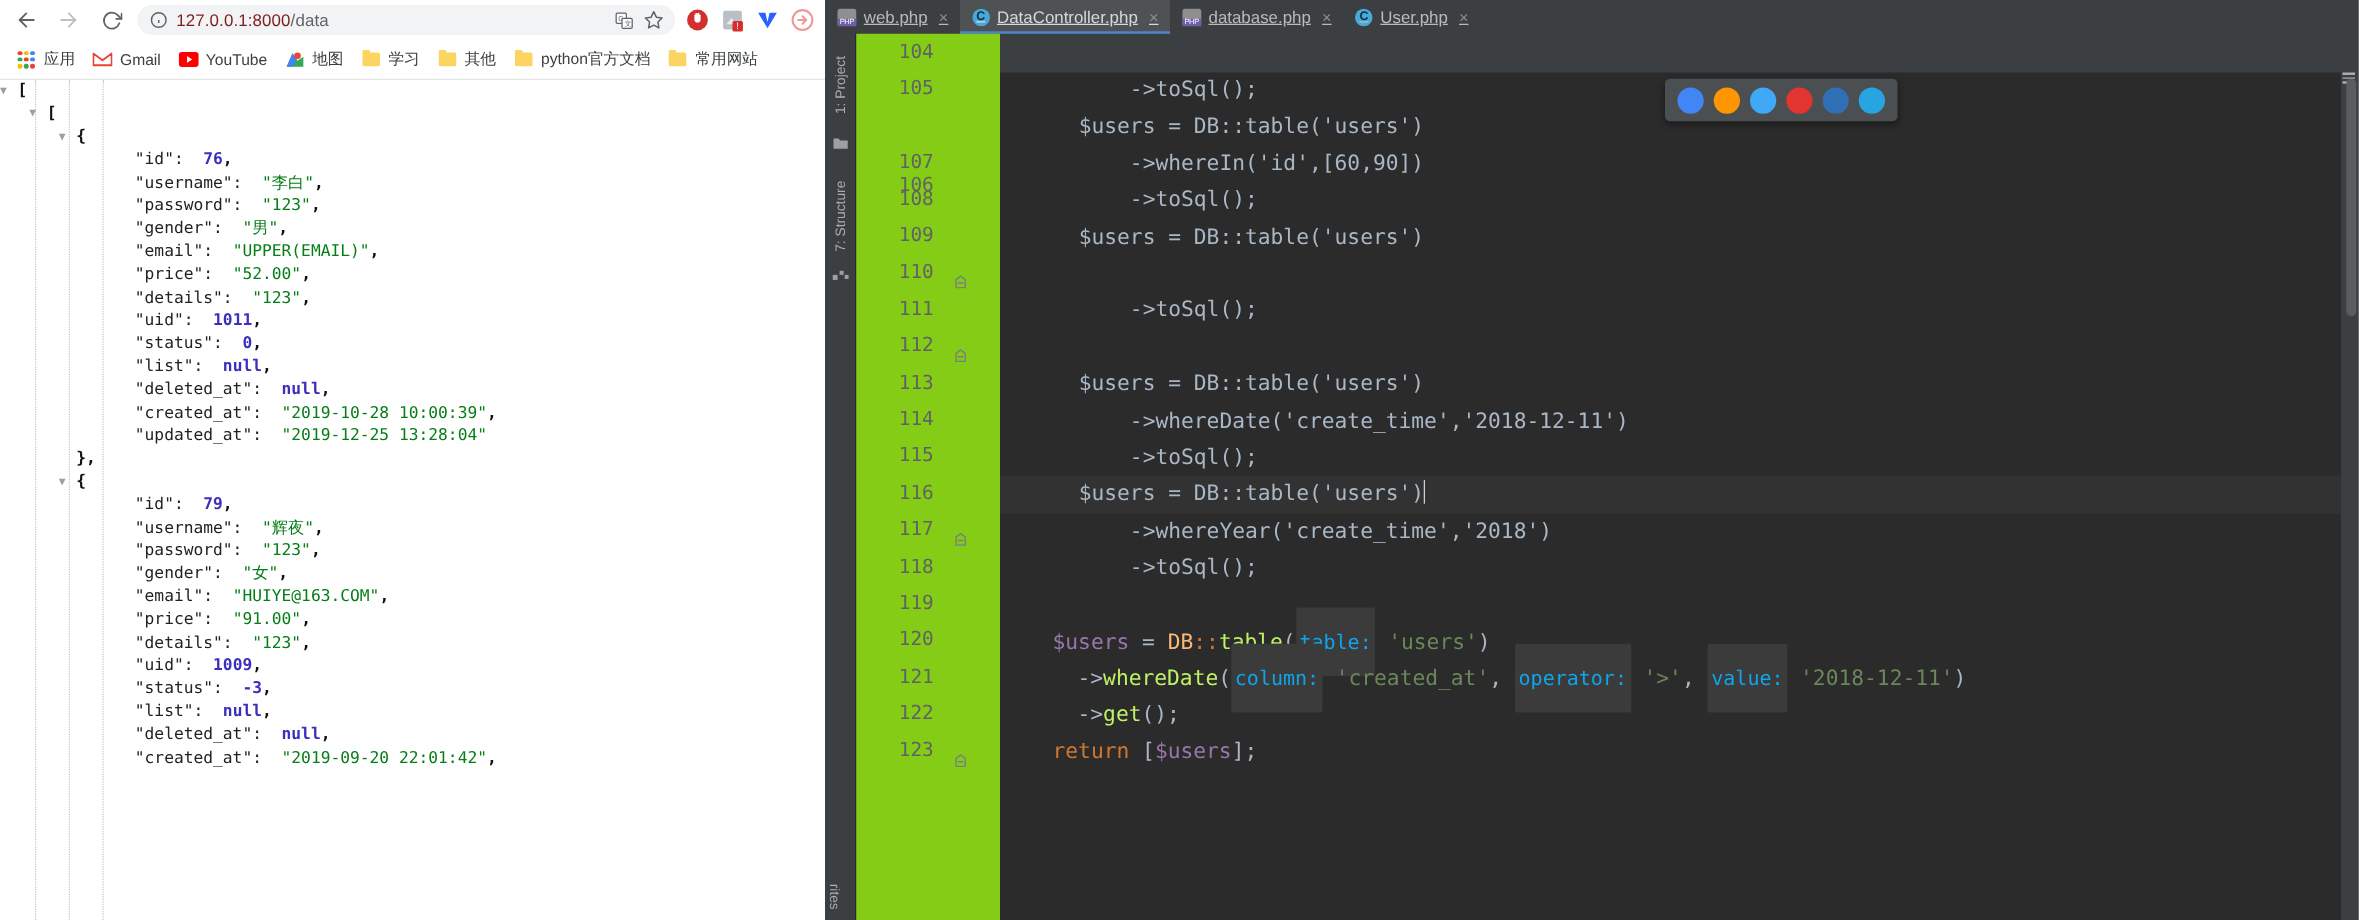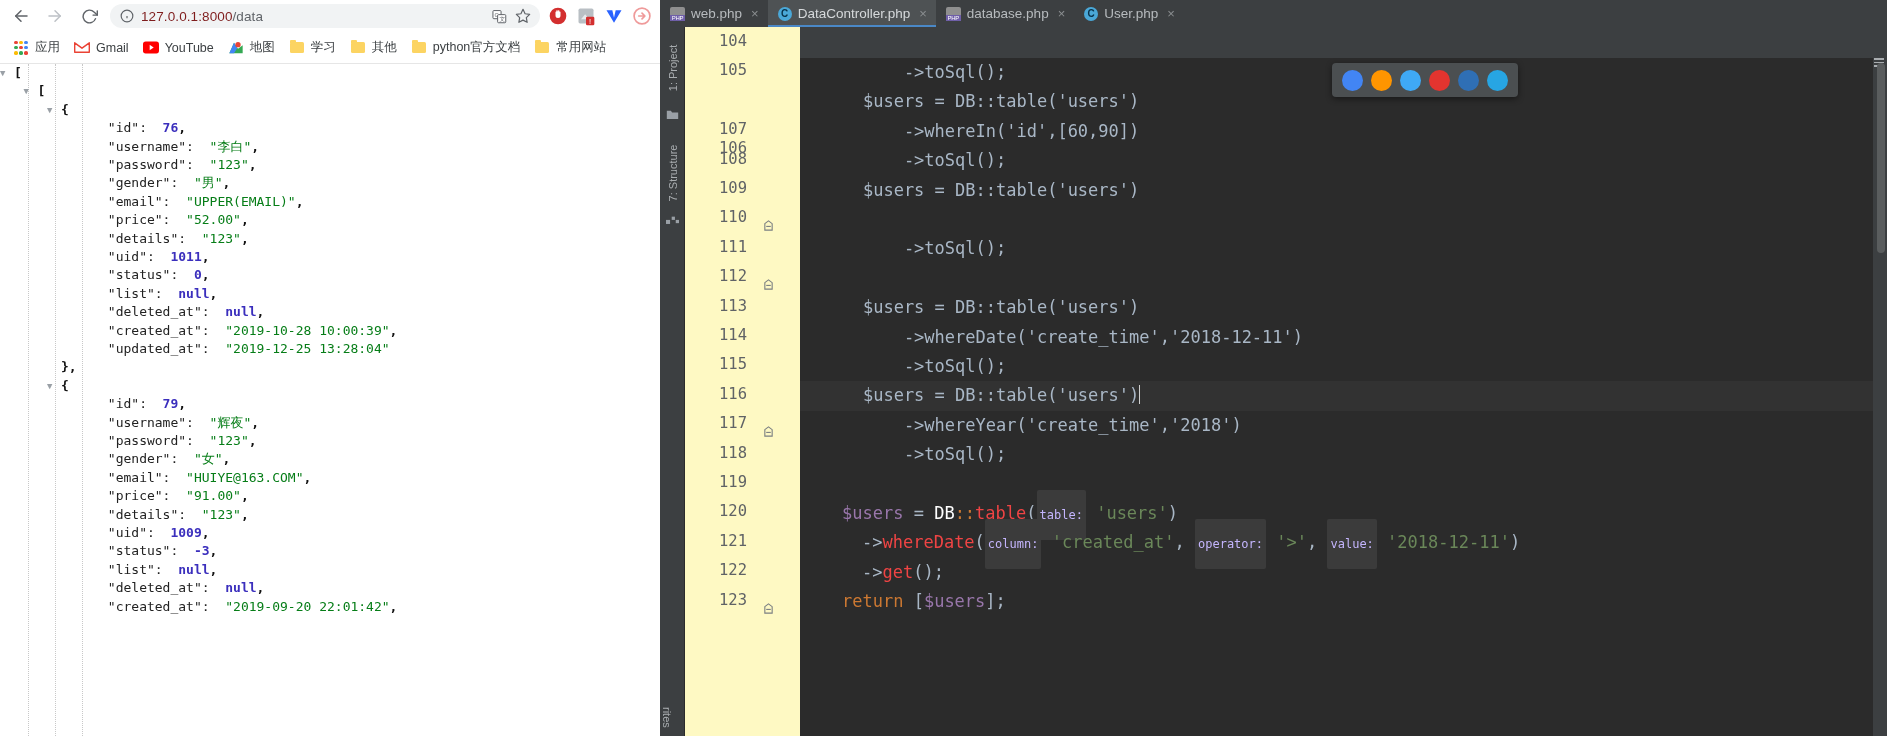--- a/index.html
+++ b/index.html
@@ -75,21 +75,21 @@
 
   
   #ide { position:absolute; left:660px; top:0; width:1227px; height:736px;
          background:#3c3f41; overflow:hidden;
          font-family:"DejaVu Sans Mono","Liberation Mono",monospace; }
 
   #ide-tabs { position:absolute; left:0; top:0; right:0; height:27px;
               background:#3c3f41; display:flex; align-items:stretch; }
   .tab { display:flex; align-items:center; padding:0 9px 0 10px; gap:6px;
          font-size:13.5px; color:#b7bbbe; position:relative;
-         font-family:"Liberation Sans", sans-serif; }
+         font-family:"Liberation Sans", sans-serif;text-decoration:underline; }
   .tab.active { background:#4e5254; color:#d6d9db; }
   .tab.active:after { content:""; position:absolute; left:0; right:0; bottom:0;
                       height:2px; background:#4a88c7; }
   .tab .close { color:#8b8f91; font-size:13px; margin-left:3px; }
   .php-ico { width:15px; height:13px; background:#8f8f8f; border-radius:2px;
              position:relative; flex:0 0 auto; }
   .php-ico:after { content:"PHP"; position:absolute; left:0; right:0; bottom:-1px;
                    font-size:6px; text-align:center; color:#fff;
                    background:#6f5fa8; letter-spacing:-0.3px;
                    font-family:"Liberation Sans",sans-serif; line-height:6px;}
@@ -102,39 +102,39 @@
   #ide-left { position:absolute; left:0; top:27px; width:25px; bottom:0;
               background:#3c3f41; border-right:1px solid #2b2b2b; }
   .vlabel { position:absolute; left:-17px; width:60px; transform:rotate(-90deg);
             transform-origin:center; font-size:11px; color:#a9adb0;
             font-family:"Liberation Sans",sans-serif; white-space:nowrap;
             text-align:center; }
   .vicon { position:absolute; left:6px; width:13px; height:11px; }
 
   
   #gutter { position:absolute; left:25px; top:27px; width:115px; bottom:0;
-            background:#fef9c3; }
+            background:#84cc16; }
   .gline { position:absolute; left:0; width:115px; height:29.4px;
            line-height:29.4px; color:#606366; font-size:15.5px; }
   .gnum  { position:absolute; right:53px; }
   .gfold { position:absolute; right:26px; width:11px; height:11px; top:9px; }
 
   #editor { position:absolute; left:140px; top:27px; right:14px; bottom:0;
             background:#2b2b2b; overflow:hidden;margin-top:31px; }
   .cline { position:absolute; left:0; right:0; height:29.4px; line-height:29.4px;
            white-space:pre; font-size:17px; color:#a9b7c6; }
   .cline.cur { background:#323232; }
   .c-def   { color:#a9b7c6; }
   .c-var   { color:#9876aa; }
-  .c-cls   { color:#ffffff; }
-  .c-meth  { color:#ef4444; }
+  .c-cls   { color:#fdba74; }
+  .c-meth  { color:#bef264; }
   .c-str   { color:#6a8759; }
   .c-kw    { color:#cc7832; }
-  .c-hint  { color:#c4b5fd; background:#3b3b3b; border-radius:2px;
-             padding:18px 3px; font-size:12px; }
+  .c-hint  { color:#0ea5e9; background:#3b3b3b; border-radius:2px;
+             padding:18px 3px; font-size:16px; }
   .caret { display:inline-block; width:1px; height:19px; background:#d0d0d0;
            vertical-align:-3px; }
 
   
   #ide-right { position:absolute; right:0; top:27px; width:14px; bottom:0;
                background:#3c3f41; }
   #ide-hamb { position:absolute; right:3px; top:31px; width:10px; height:9px; }
   #ide-hamb i { display:block; height:1.5px; background:#a9adb0; margin-bottom:2px;}
   #vscroll { position:absolute; right:2px; top:36px; width:8px; height:190px;
              background:#5a5d5e; border-radius:4px; }

